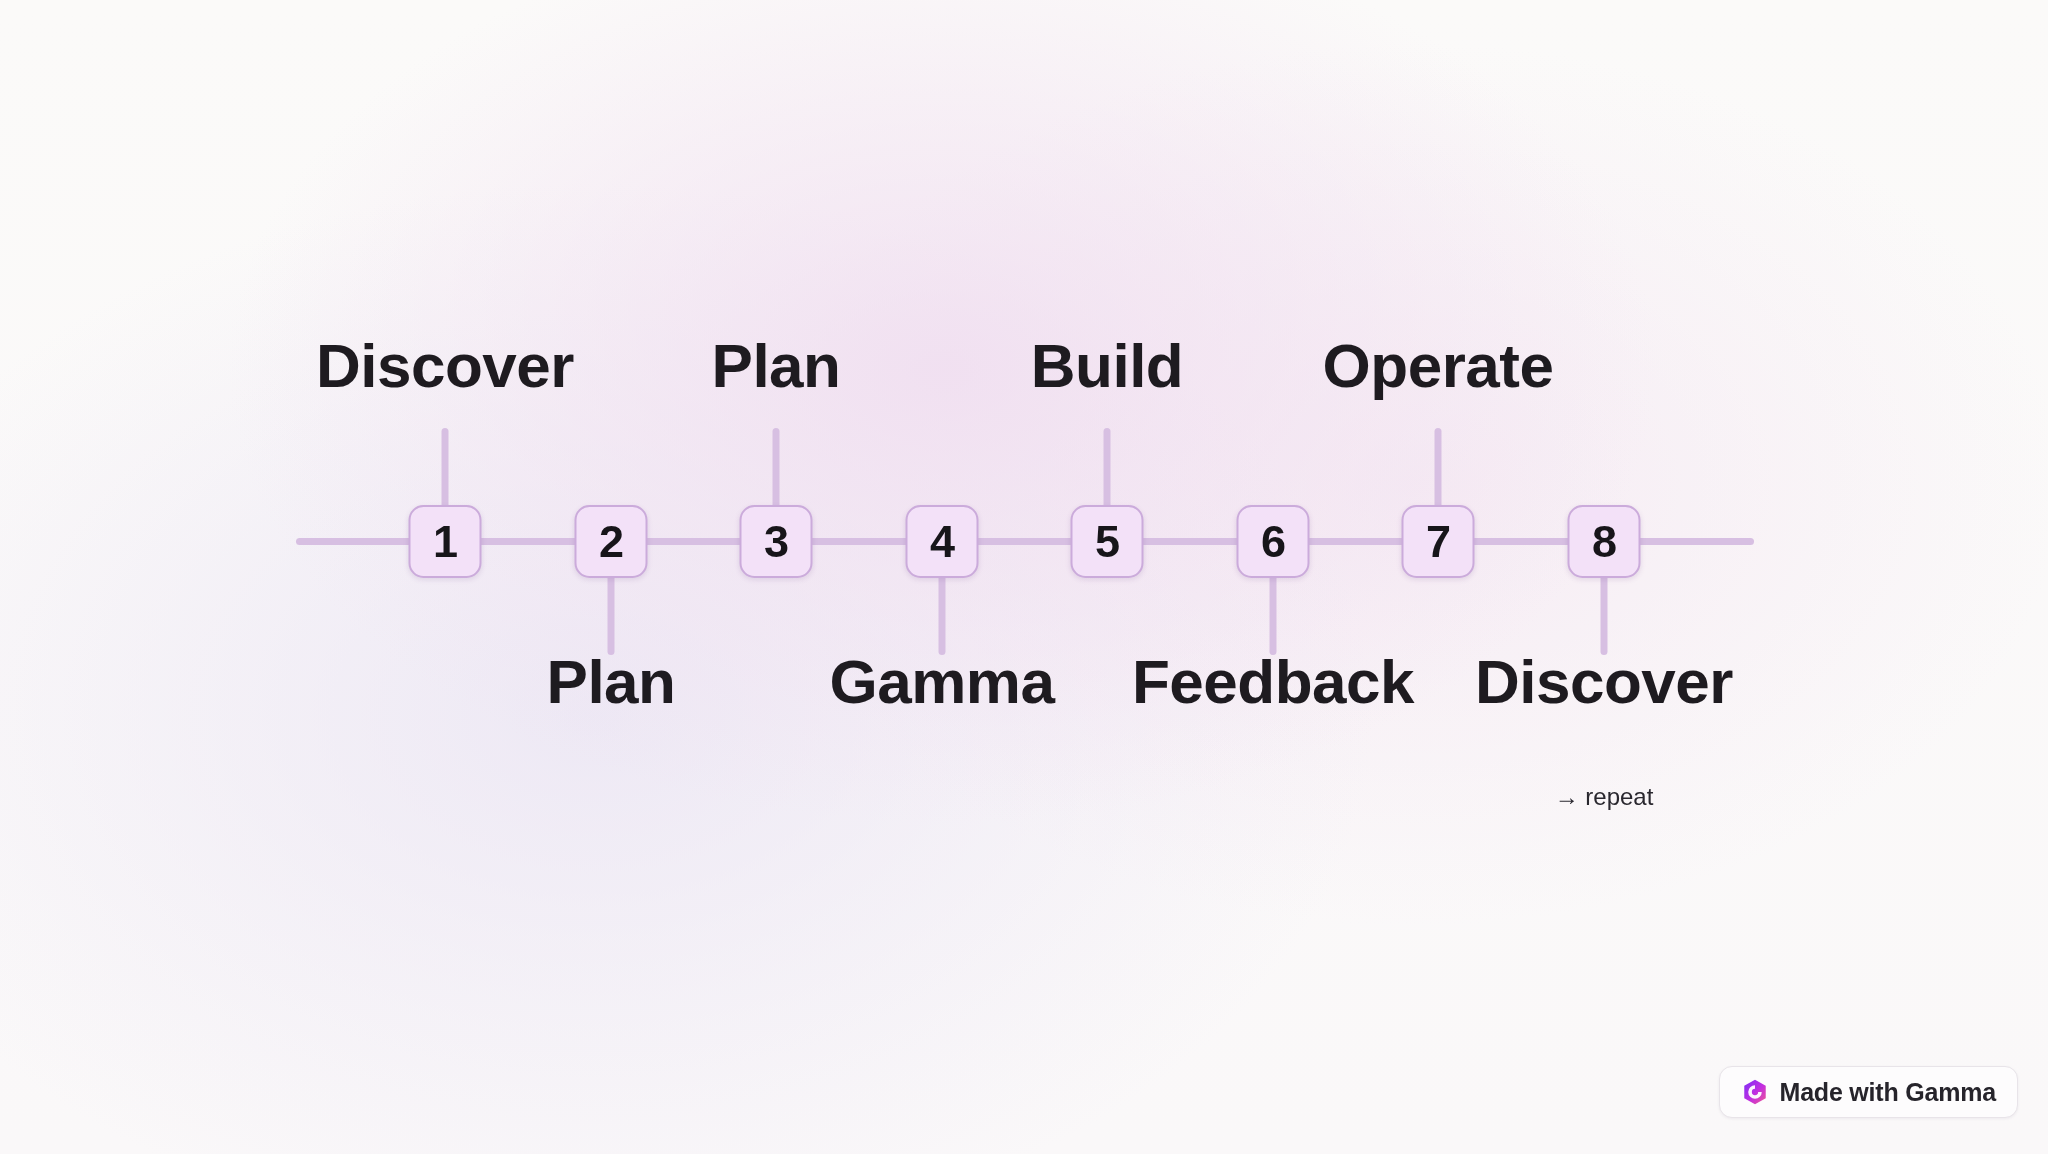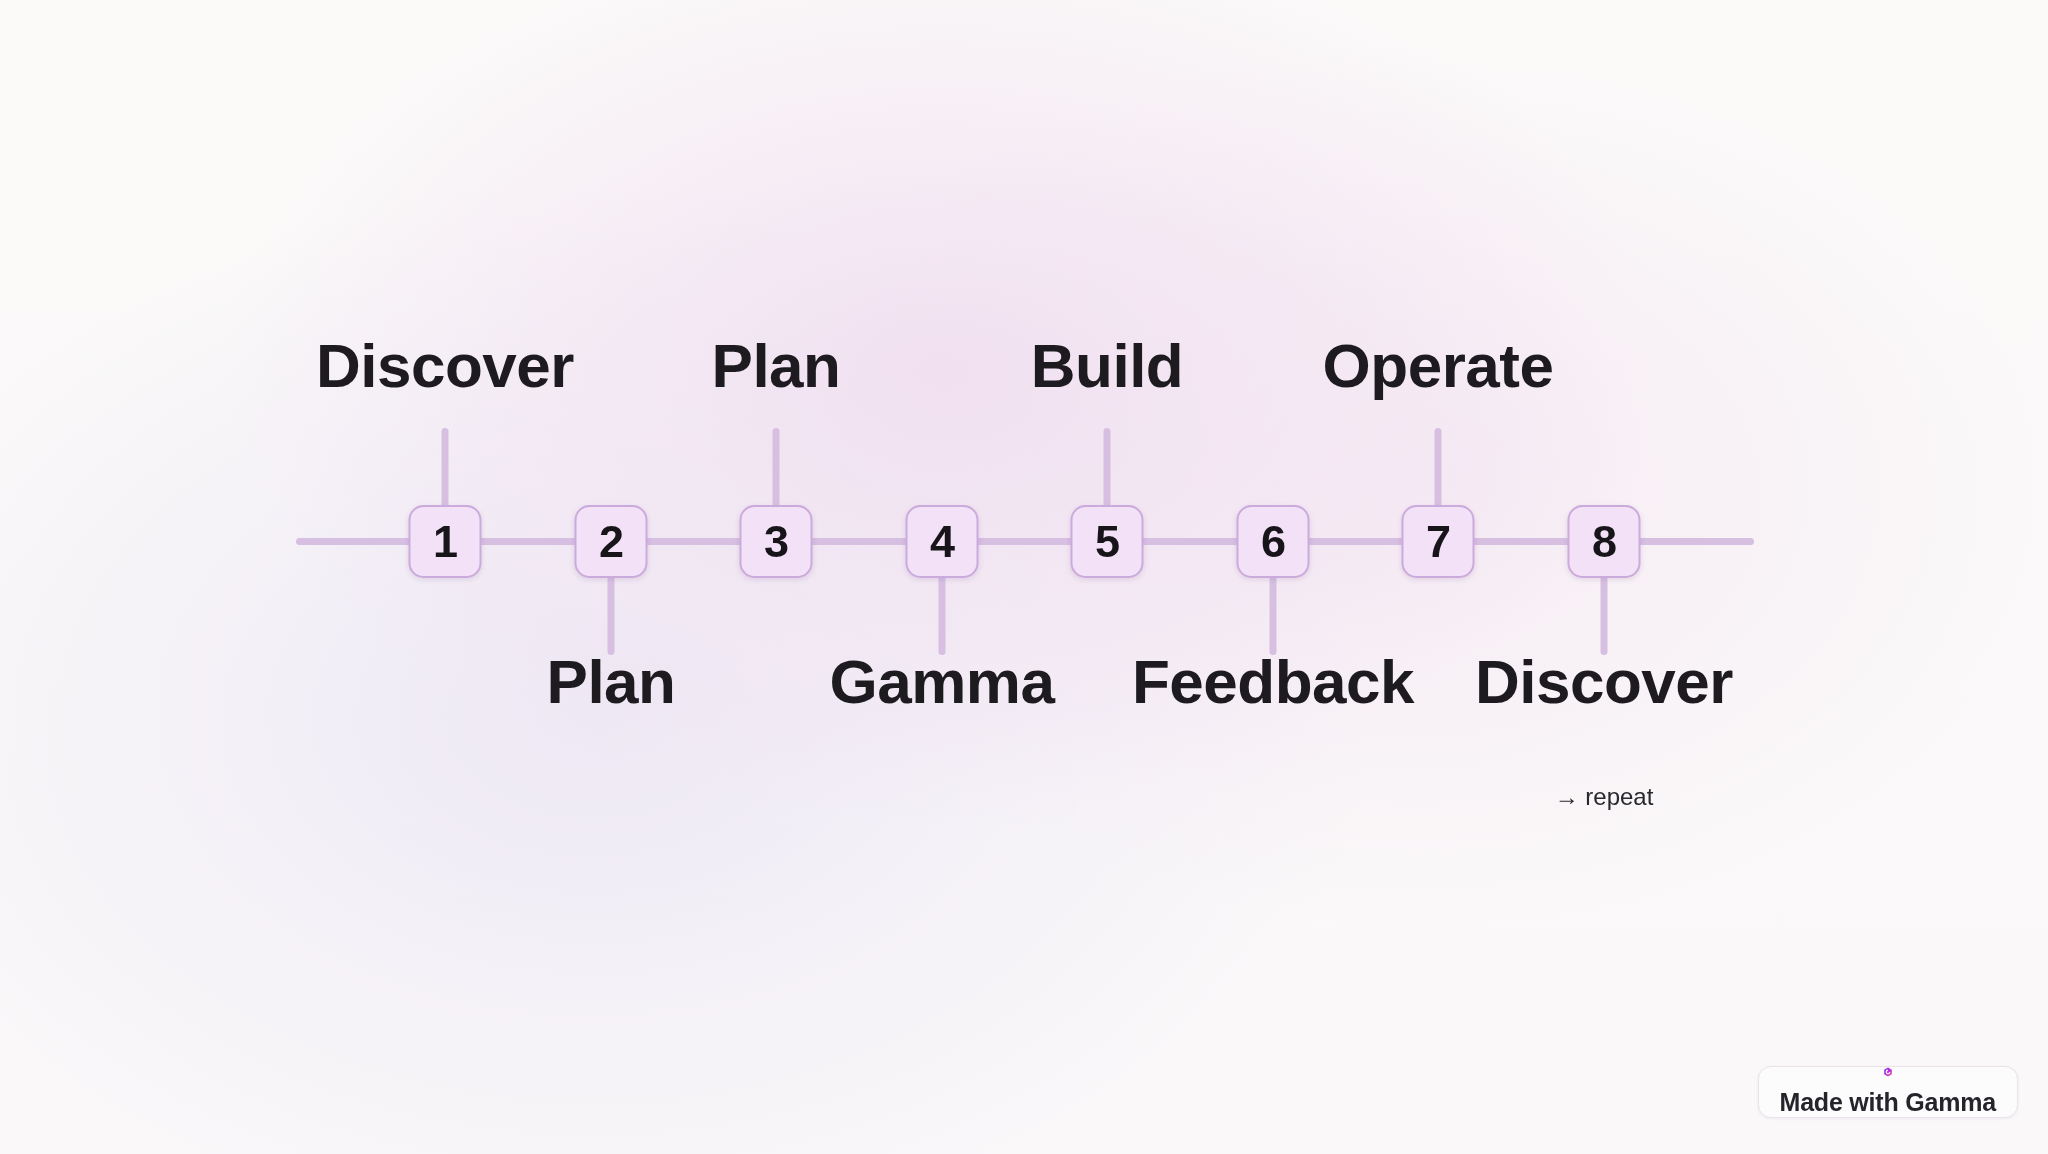--- a/index.html
+++ b/index.html
@@ -44,21 +44,21 @@
   .repeat-note{
     position:absolute;left:1604px;top:778px;transform:translateX(-50%);
     font-size:24px;line-height:38px;color:#29272e;white-space:nowrap;z-index:3;
   }
 
   
   .gamma-badge{
     position:absolute;right:30px;bottom:36px;height:52px;box-sizing:border-box;
     display:flex;align-items:center;gap:11px;padding:0 21px;
     background:#fdfcfd;border:1px solid #e8e4e9;border-radius:13px;
-    box-shadow:0 1px 3px rgba(40,20,60,0.06);cursor:pointer;flex-direction:column;
+    box-shadow:0 1px 3px rgba(40,20,60,0.06);cursor:pointer;
   }
   .gamma-badge .label{font-size:25px;font-weight:700;color:#26242b;letter-spacing:-0.2px;}
 </style>
 </head>
 <body>
 
 <div class="stage">
 
 
   <div class="baseline"></div>

